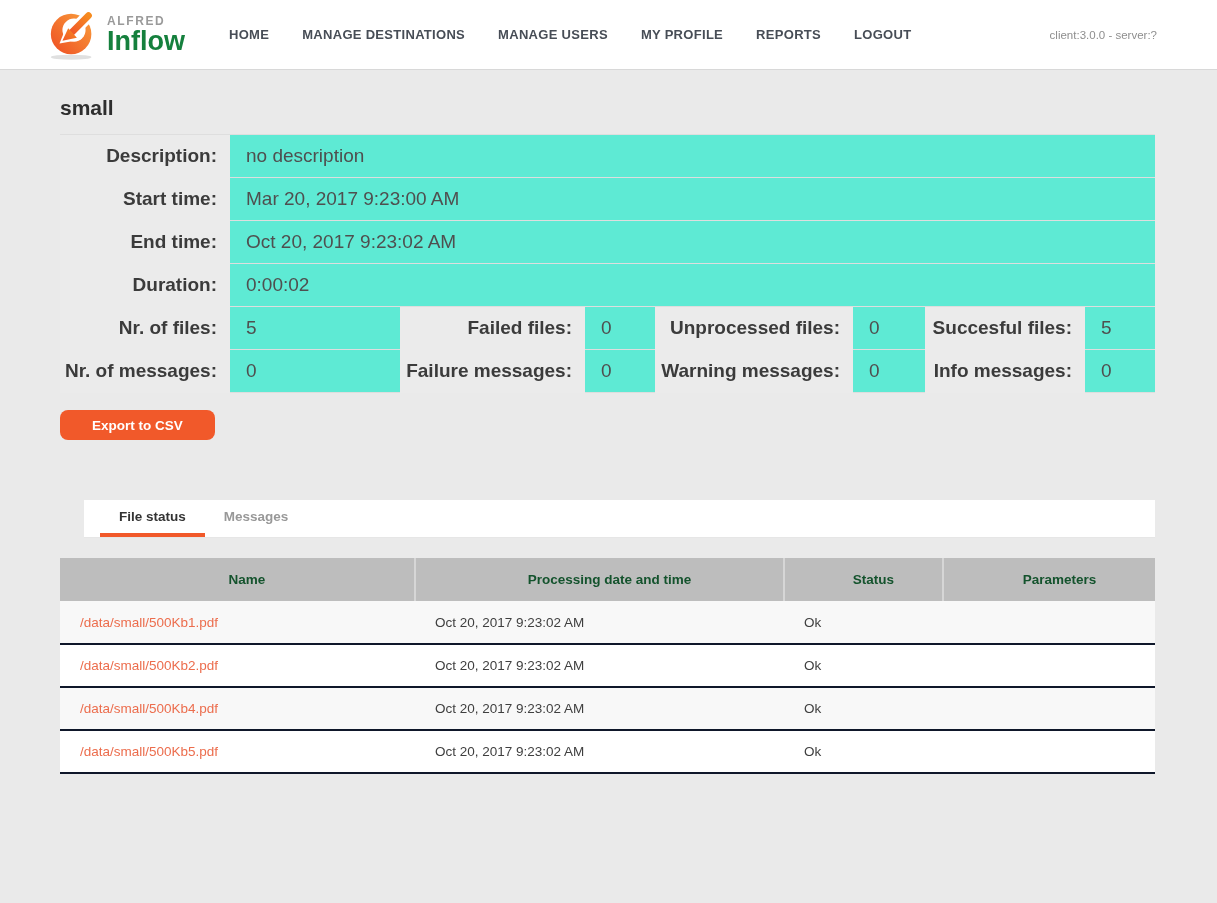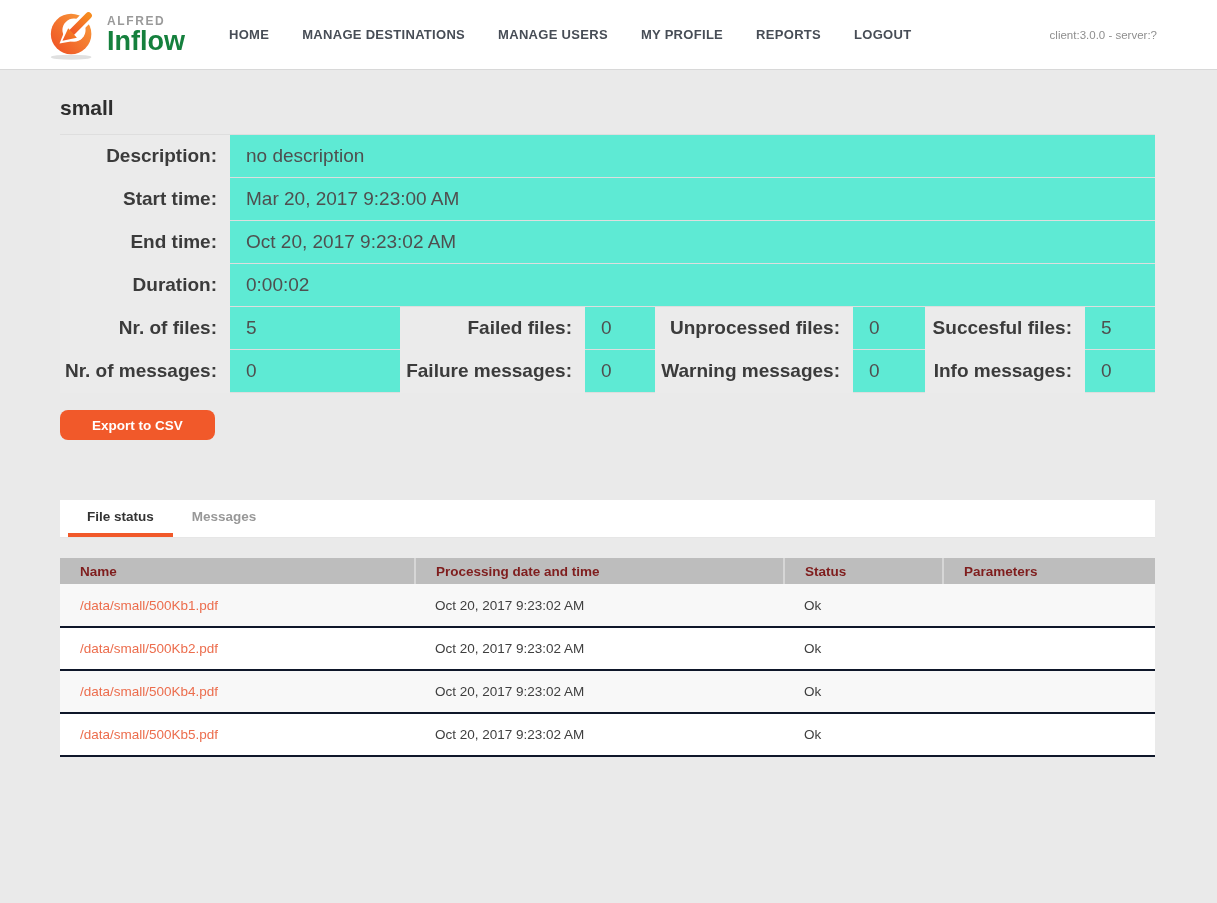--- a/index.html
+++ b/index.html
@@ -63,38 +63,39 @@
     margin-top: 17px; height: 30px; padding: 0 32px;
     background: #f1592a; color: #ffffff;
     border: none; border-radius: 8px;
     font-family: inherit; font-size: 13.5px; font-weight: 600;
     cursor: pointer; display: inline-block;
   }
 
   
   .tabstrip {
     margin-top: 60px; background: #ffffff; height: 38px;
-    display: flex; align-items: stretch; padding-left: 8px;
+    display: flex; align-items: stretch; padding-left: 16px;
     border-bottom: 1px solid #e6e6e6;
+    margin-left: 24px;
   }
   .tab {
     display: flex; align-items: center; padding: 0 19px;
     font-size: 13.5px; color: #989898; font-weight: 600;
     border-bottom: 4px solid transparent; cursor: pointer;
   }
   .tab.active { color: #333333; font-weight: 700; border-bottom-color: #f1592a; }
 
   
   table.files {
     width: 100%; border-collapse: collapse; table-layout: fixed;
     margin-top: 20px;
   }
   table.files th {
-    background: #bdbdbd; height: 26px; text-align: left;
-    padding-left: 20px; font-size: 13.5px; color: #7f1d1d;
+    background: #bdbdbd; height: 43px; text-align: center;
+    padding-left: 20px; font-size: 13.5px; color: #14532d;
     border-left: 2px solid #d6d6d6; font-weight: 700;
   }
   table.files th:first-child { border-left: none; }
   table.files td {
     height: 43px; padding-left: 20px; font-size: 13.5px;
     color: #3f3f3f; border-bottom: 2px solid #0f172a;
     vertical-align: middle;
   }
   table.files tbody tr:nth-child(odd)  { background: #f8f8f8; }
   table.files tbody tr:nth-child(even) { background: #ffffff; }

